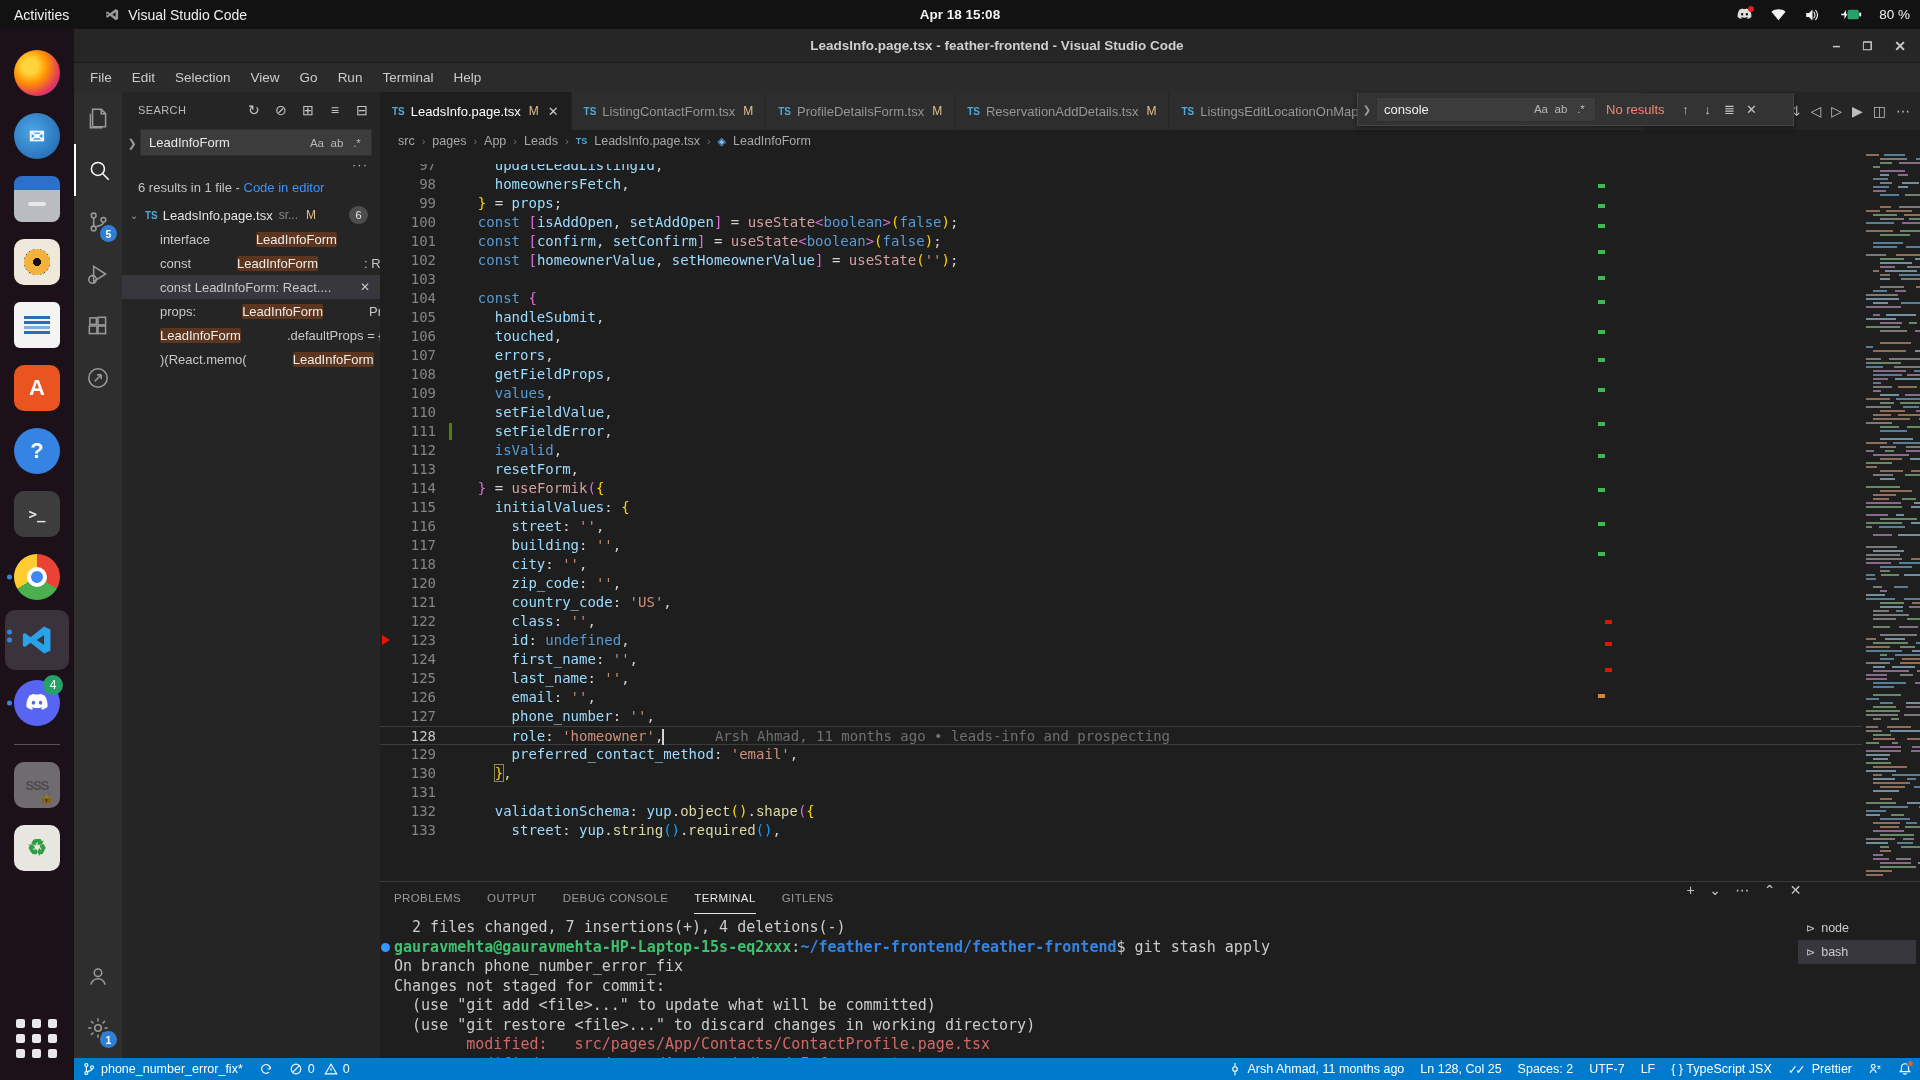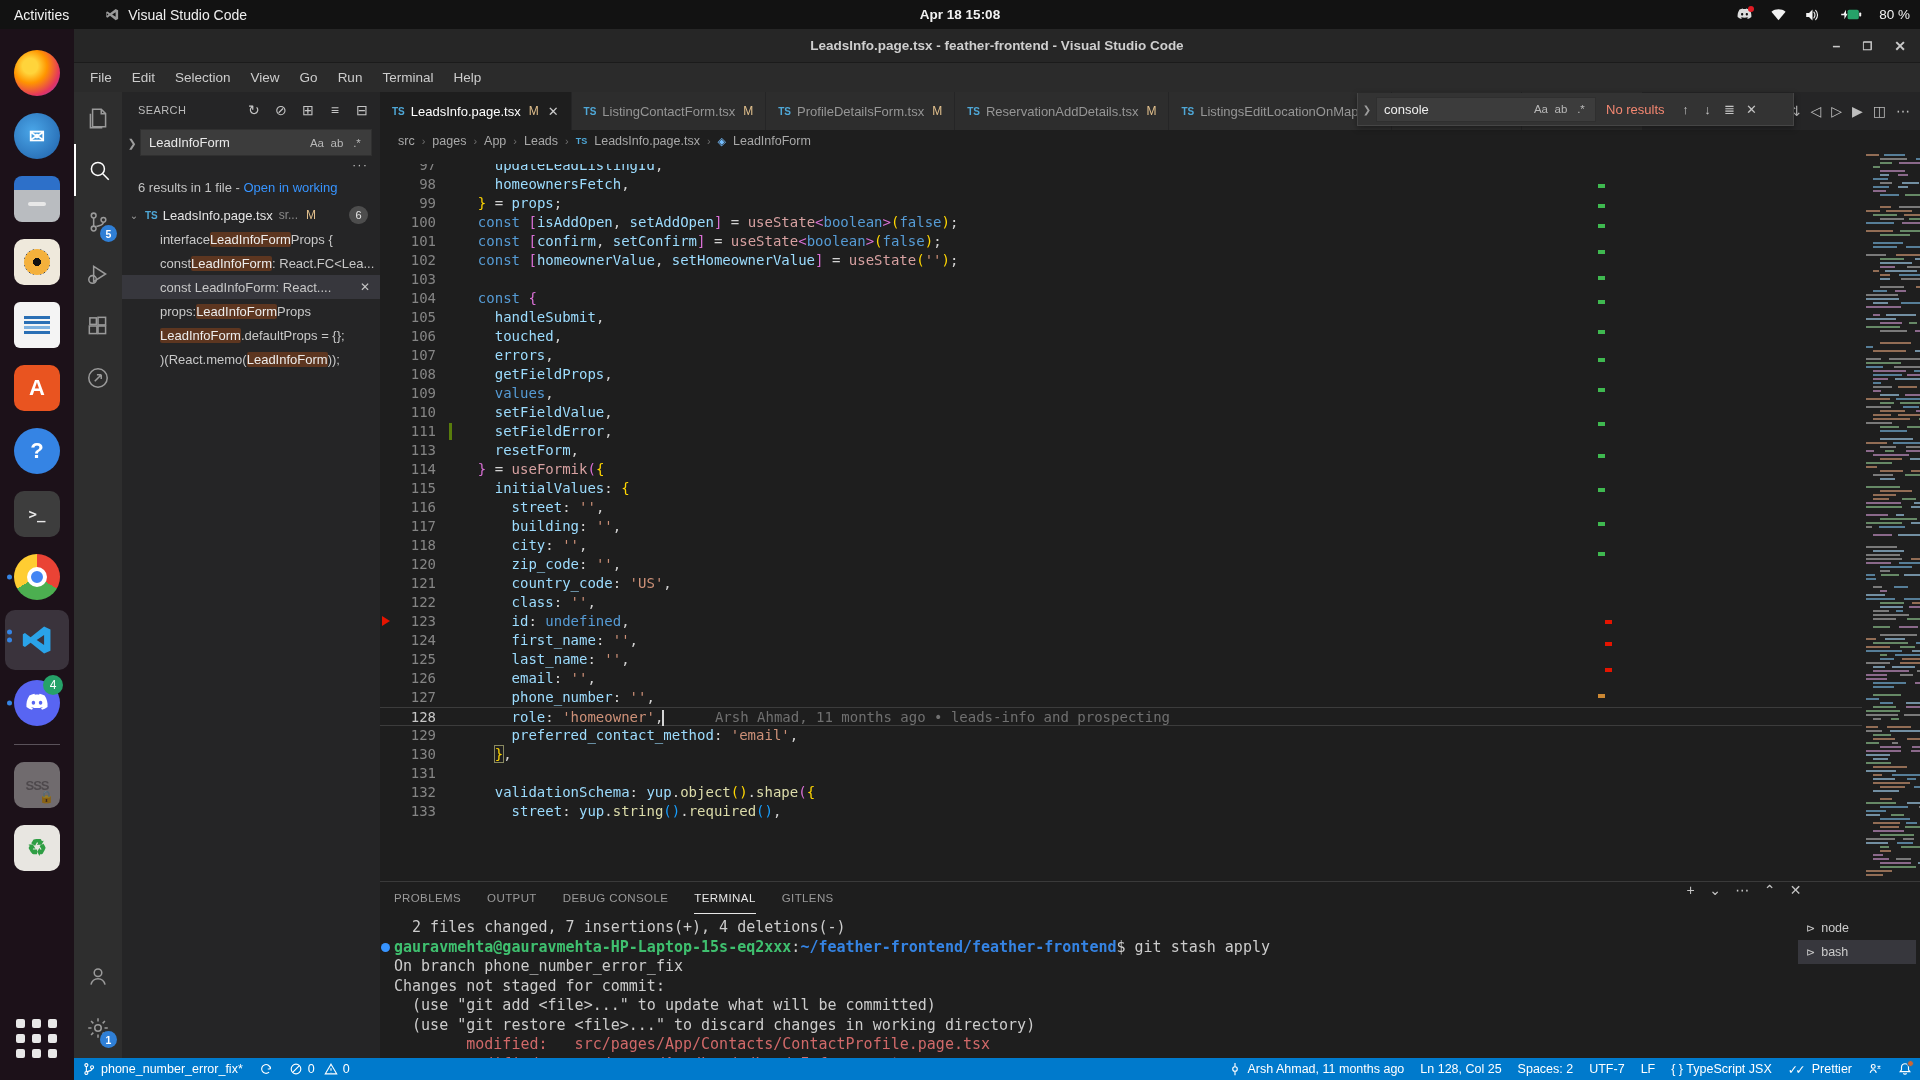--- a/index.html
+++ b/index.html
@@ -59,21 +59,21 @@
   .sb-more { text-align:right; padding:1px 12px 2px 0; color:#bdbdbd; font-size:13px; letter-spacing:1px; }
   .sb-summary { padding:6px 14px 8px 16px; color:#c3c3c3; }
   .sb-summary a { color:#3794ff; text-decoration:none; }
   .sb-filerow { display:flex; align-items:center; height:24px; padding-left:4px; background:transparent; }
   .ts-badge { color:#4fa8d8; font-size:10px; font-weight:bold; margin:0 5px 0 3px; }
   .sb-filerow .fname { color:#e4e4e4; }
   .sb-filerow .fpath { color:#8a8a8a; margin-left:6px; font-size:12px; }
   .sb-filerow .fmod { color:#e2c08d; margin-left:8px; font-size:12px; }
   .sb-filerow .fcount { margin-left:auto; margin-right:12px; background:#4d4d4d; color:#e8e8e8; border-radius:9px;
     min-width:19px; height:18px; font-size:11px; display:flex; align-items:center; justify-content:center; }
-  .sb-result { display:flex; align-items:center; height:24px; padding-left:38px; color:#c8c8c8; white-space:nowrap; overflow:hidden; position:relative; }
+  .sb-result { display:flex; align-items:center; height:24px; padding-left:38px; color:#c8c8c8; white-space:nowrap; overflow:hidden; position:relative;gap:46px; }
   .sb-result .hl { background:#5d3620; border-radius:2px; color:#ececec; }
   .sb-result.sel { background:#37373d; }
   .sb-result .dismiss { position:absolute; right:10px; color:#c5c5c5; font-size:12px; }
   
   #editor-group { position:absolute; left:306px; top:63px; width:1540px; height:789px; background:#1e1e1e; }
   #tabbar { position:absolute; left:0; top:0; width:100%; height:38px; background:#252526; display:flex; }
   .tab { height:38px; display:flex; align-items:center; padding:0 12px; background:#2d2d2d; color:#969696;
     font-size:13px; border-right:1px solid #252526; white-space:nowrap; }
   .tab.active { background:#1e1e1e; color:#ffffff; }
   .tab .ts { color:#4fa8d8; font-size:10px; font-weight:bold; margin-right:6px; }
@@ -94,21 +94,21 @@
   .cline.cut .inner { margin-top:-8px; }
   .cline .glyph { width:16px; flex:0 0 16px; position:relative; }
   .cline .num { width:40px; flex:0 0 40px; text-align:right; color:#858585; }
   .cline .gutpad { width:25px; flex:0 0 25px; position:relative; }
   .cline .txt { flex:1; color:#d4d4d4; position:relative; }
   .cline.current { border-top:1px solid #3c3c3c; border-bottom:1px solid #3c3c3c; }
   .cline.current .num { color:#c6c6c6; }
   .chg { position:absolute; left:13px; top:1px; bottom:1px; width:3px; background:#587c0c; }
   .redmark { position:absolute; left:2px; top:4px; width:0; height:0; border-left:8px solid #e51400; border-top:5px solid transparent; border-bottom:5px solid transparent; }
   .tok-k { color:#569cd6; } .tok-v { color:#9cdcfe; } .tok-s { color:#ce9178; }
-  .tok-h { color:#d7a1a1; } .tok-f { color:#dcdcaa; } .tok-p { color:#d4d4d4; }
+  .tok-h { color:#d7a1a1; } .tok-f { color:#dcdcaa;font-family:Liberation Mono, monospace; } .tok-p { color:#d4d4d4; }
   .tok-g { color:#ffd602; } .tok-m { color:#da70d6; } .tok-b { color:#179fff; }
   .tok-g.match { outline:1px solid #888860; background:#13342a00; }
   .blame { color:#707070; }
   .cursor { display:inline-block; width:2px; height:16px; background:#d4d4d4; vertical-align:middle; margin-left:-1px; }
   
   #findw { position:absolute; right:126px; top:1px; width:437px; height:33px; background:#333333; border:1px solid #454545;
     border-top:none; box-shadow:0 2px 6px rgba(0,0,0,.4); display:flex; align-items:center; font-size:13px; color:#cccccc; padding:0 6px 0 0; }
   #findw .fchev { width:18px; text-align:center; color:#9d9d9d; font-size:10px; }
   #findw .fbox { width:220px; background:#3c3c3c; border:1px solid #2f2f2f; height:25px; display:flex; align-items:center; padding:0 4px 0 7px; }
   #findw .fbox .qtext { flex:1; color:#eeeeee; }
@@ -370,21 +370,21 @@
     <div class="sb-searchrow">
       <span class="sb-chev">❯</span>
       <div class="sb-box">
         <span class="qtext">LeadInfoForm</span>
         <span class="opt-ico">Aa</span>
         <span class="opt-ico u">ab</span>
         <span class="opt-ico">.*</span>
       </div>
     </div>
     <div class="sb-more">···</div>
-    <div class="sb-summary"><span>6 results in 1 file - </span><a>Open in working</a></div>
+    <div class="sb-summary"><span>6 results in 1 file - </span><a>Code in editor</a></div>
     <div class="sb-filerow">
       <span style="color:#9d9d9d;font-size:10px;width:16px;text-align:center">⌄</span>
       <span class="ts-badge">TS</span>
       <span class="fname">LeadsInfo.page.tsx</span>
       <span class="fpath">sr...</span>
       <span class="fmod">M</span>
       <span class="fcount">6</span>
     </div>
     <div id="sb-results">
         <div class="sb-result">
@@ -486,20 +486,21 @@
         <div class="cline"><div class="inner" style="display: flex; width: 100%;"><span class="glyph"></span><span class="num">102</span><span class="gutpad"></span><span class="txt"><span class="tok-p">  </span><span class="tok-k">const </span><span class="tok-m">[</span><span class="tok-v">homeownerValue</span><span class="tok-p">, </span><span class="tok-v">setHomeownerValue</span><span class="tok-m">]</span><span class="tok-p"> = </span><span class="tok-h">useState</span><span class="tok-g">(</span><span class="tok-s">''</span><span class="tok-g">)</span><span class="tok-p">;</span></span></div></div>
         <div class="cline"><div class="inner" style="display: flex; width: 100%;"><span class="glyph"></span><span class="num">103</span><span class="gutpad"></span><span class="txt"></span></div></div>
         <div class="cline"><div class="inner" style="display: flex; width: 100%;"><span class="glyph"></span><span class="num">104</span><span class="gutpad"></span><span class="txt"><span class="tok-p">  </span><span class="tok-k">const </span><span class="tok-m">{</span></span></div></div>
         <div class="cline"><div class="inner" style="display: flex; width: 100%;"><span class="glyph"></span><span class="num">105</span><span class="gutpad"></span><span class="txt"><span class="tok-p">    </span><span class="tok-v">handleSubmit</span><span class="tok-p">,</span></span></div></div>
         <div class="cline"><div class="inner" style="display: flex; width: 100%;"><span class="glyph"></span><span class="num">106</span><span class="gutpad"></span><span class="txt"><span class="tok-p">    </span><span class="tok-v">touched</span><span class="tok-p">,</span></span></div></div>
         <div class="cline"><div class="inner" style="display: flex; width: 100%;"><span class="glyph"></span><span class="num">107</span><span class="gutpad"></span><span class="txt"><span class="tok-p">    </span><span class="tok-v">errors</span><span class="tok-p">,</span></span></div></div>
         <div class="cline"><div class="inner" style="display: flex; width: 100%;"><span class="glyph"></span><span class="num">108</span><span class="gutpad"></span><span class="txt"><span class="tok-p">    </span><span class="tok-v">getFieldProps</span><span class="tok-p">,</span></span></div></div>
         <div class="cline"><div class="inner" style="display: flex; width: 100%;"><span class="glyph"></span><span class="num">109</span><span class="gutpad"></span><span class="txt"><span class="tok-p">    </span><span class="tok-k">values</span><span class="tok-p">,</span></span></div></div>
         <div class="cline"><div class="inner" style="display: flex; width: 100%;"><span class="glyph"></span><span class="num">110</span><span class="gutpad"></span><span class="txt"><span class="tok-p">    </span><span class="tok-v">setFieldValue</span><span class="tok-p">,</span></span></div></div>
         <div class="cline"><div class="inner" style="display: flex; width: 100%;"><span class="glyph"></span><span class="num">111</span><span class="gutpad"><i class="chg"></i></span><span class="txt"><span class="tok-p">    </span><span class="tok-v">setFieldError</span><span class="tok-p">,</span></span></div></div>
+        <div class="cline"><div class="inner" style="display: flex; width: 100%;"><span class="glyph"></span><span class="num">112</span><span class="gutpad"></span><span class="txt"><span class="tok-p">    </span><span class="tok-k">isValid</span><span class="tok-p">,</span></span></div></div>
         <div class="cline"><div class="inner" style="display: flex; width: 100%;"><span class="glyph"></span><span class="num">113</span><span class="gutpad"></span><span class="txt"><span class="tok-p">    </span><span class="tok-v">resetForm</span><span class="tok-p">,</span></span></div></div>
         <div class="cline"><div class="inner" style="display: flex; width: 100%;"><span class="glyph"></span><span class="num">114</span><span class="gutpad"></span><span class="txt"><span class="tok-p">  </span><span class="tok-m">}</span><span class="tok-p"> = </span><span class="tok-h">useFormik</span><span class="tok-m">(</span><span class="tok-g">{</span></span></div></div>
         <div class="cline"><div class="inner" style="display: flex; width: 100%;"><span class="glyph"></span><span class="num">115</span><span class="gutpad"></span><span class="txt"><span class="tok-p">    </span><span class="tok-v">initialValues</span><span class="tok-p">: </span><span class="tok-g">{</span></span></div></div>
         <div class="cline"><div class="inner" style="display: flex; width: 100%;"><span class="glyph"></span><span class="num">116</span><span class="gutpad"></span><span class="txt"><span class="tok-p">      </span><span class="tok-v">street</span><span class="tok-p">: </span><span class="tok-s">''</span><span class="tok-p">,</span></span></div></div>
         <div class="cline"><div class="inner" style="display: flex; width: 100%;"><span class="glyph"></span><span class="num">117</span><span class="gutpad"></span><span class="txt"><span class="tok-p">      </span><span class="tok-v">building</span><span class="tok-p">: </span><span class="tok-s">''</span><span class="tok-p">,</span></span></div></div>
         <div class="cline"><div class="inner" style="display: flex; width: 100%;"><span class="glyph"></span><span class="num">118</span><span class="gutpad"></span><span class="txt"><span class="tok-p">      </span><span class="tok-v">city</span><span class="tok-p">: </span><span class="tok-s">''</span><span class="tok-p">,</span></span></div></div>
         <div class="cline"><div class="inner" style="display: flex; width: 100%;"><span class="glyph"></span><span class="num">120</span><span class="gutpad"></span><span class="txt"><span class="tok-p">      </span><span class="tok-v">zip_code</span><span class="tok-p">: </span><span class="tok-s">''</span><span class="tok-p">,</span></span></div></div>
         <div class="cline"><div class="inner" style="display: flex; width: 100%;"><span class="glyph"></span><span class="num">121</span><span class="gutpad"></span><span class="txt"><span class="tok-p">      </span><span class="tok-v">country_code</span><span class="tok-p">: </span><span class="tok-s">'US'</span><span class="tok-p">,</span></span></div></div>
         <div class="cline"><div class="inner" style="display: flex; width: 100%;"><span class="glyph"></span><span class="num">122</span><span class="gutpad"></span><span class="txt"><span class="tok-p">      </span><span class="tok-v">class</span><span class="tok-p">: </span><span class="tok-s">''</span><span class="tok-p">,</span></span></div></div>
         <div class="cline"><div class="inner" style="display: flex; width: 100%;"><span class="glyph"><i class="redmark"></i></span><span class="num">123</span><span class="gutpad"></span><span class="txt"><span class="tok-p">      </span><span class="tok-v">id</span><span class="tok-p">: </span><span class="tok-k">undefined</span><span class="tok-p">,</span></span></div></div>

